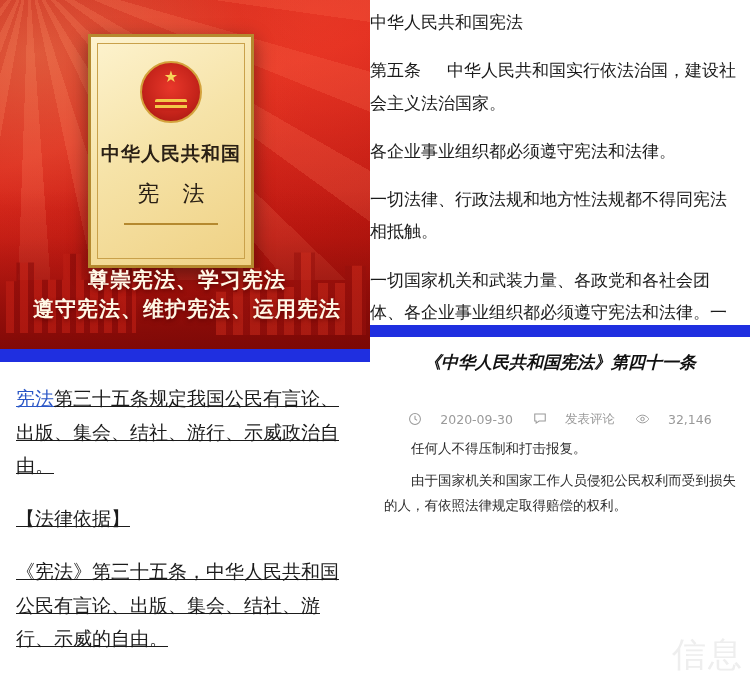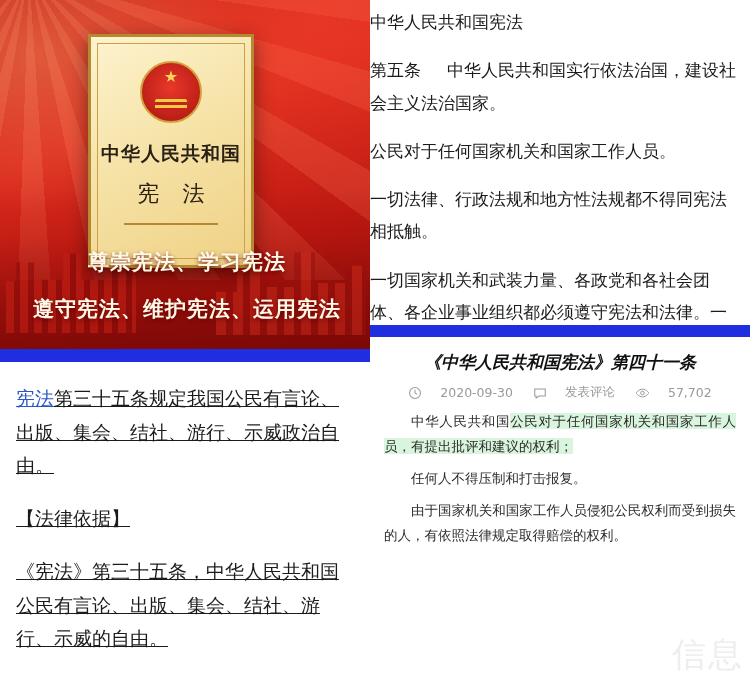--- a/index.html
+++ b/index.html
@@ -161,21 +161,21 @@
     right: 0;
     bottom: 26px;
     text-align: center;
     color: #fff8e6;
     font-weight: bold;
     font-size: 21px;
     letter-spacing: 1px;
     text-shadow: 0 2px 4px rgba(90,0,0,0.8);
     font-family: "DejaVu Sans", "Liberation Sans", sans-serif;
   }
-  .poster-slogan div + div { margin-top: 19px; }
+  .poster-slogan div + div { margin-top: 1px; }
   .poster-divider {
     width: 370px;
     height: 16px;
     background: #1f2fe0;
   }
   .left-text {
     flex: 1;
     background: #ffffff;
     padding: 20px 16px 0 16px;
     box-sizing: border-box;
@@ -233,22 +233,22 @@
     display: flex;
     justify-content: center;
     align-items: center;
     gap: 20px;
     color: #9a9a9a;
     font-size: 12.5px;
     margin-bottom: 8px;
   }
   .meta-item {
     display: flex;
-    align-items: center;
     gap: 18px;
+    margin-top: 27px;
   }
   .icon-svg { display: block; }
   .article-body {
     font-size: 13.5px;
     line-height: 1.85;
     color: #2b2b2b;
     text-align: justify;
   }
   .article-body p {
     margin: 0 0 7px 0;
@@ -301,21 +301,21 @@
       <p>【法律依据】</p>
       <p>《宪法》第三十五条，中华人民共和国公民有言论、出版、集会、结社、游行、示威的自由。</p>
     </div>
   </div>
 
   <div class="right-col">
 
     <div class="right-top">
       <p>中华人民共和国宪法</p>
       <p><span>第五条</span><span class="indent-gap"></span><span>中华人民共和国实行依法治国，建设社会主义法治国家。</span></p>
-      <p>公民对于任何国家机关和国家工作人员。</p>
+      <p>各企业事业组织都必须遵守宪法和法律。</p>
       <p>一切法律、行政法规和地方性法规都不得同宪法相抵触。</p>
       <p>一切国家机关和武装力量、各政党和各社会团体、各企业事业组织都必须遵守宪法和法律。一切违反宪法和法律的行为，必须予以追究。</p>
     </div>
 
     <div class="right-divider"></div>
 
     <div class="article-card">
       <div class="article-title">《中华人民共和国宪法》第四十一条</div>
 
       <div class="meta-row">
@@ -336,26 +336,25 @@
           </span>
           <span>发表评论</span>
         </div>
         <div class="meta-item">
           <span>
             <svg class="icon-svg" width="15" height="14" viewBox="0 0 18 16" fill="none" stroke="#9a9a9a" stroke-width="1.2">
               <path d="M1.4 8S4.2 3.4 9 3.4 16.6 8 16.6 8 13.8 12.6 9 12.6 1.4 8 1.4 8z"></path>
               <circle cx="9" cy="8" r="2.1"></circle>
             </svg>
           </span>
-          <span>57,702</span>
+          <span>32,146</span>
         </div>
       </div>
 
       <div class="article-body">
-        <p><span>中华人民共和国</span><span class="hl">公民对于任何国家机关和国家工作人员，有提出批评和建议的权利；</span></p>
         <p>任何人不得压制和打击报复。</p>
         <p>由于国家机关和国家工作人员侵犯公民权利而受到损失的人，有依照法律规定取得赔偿的权利。</p>
       </div>
 
       <div class="watermark">信息</div>
     </div>
   </div>
 </div>
 
 </body></html>

